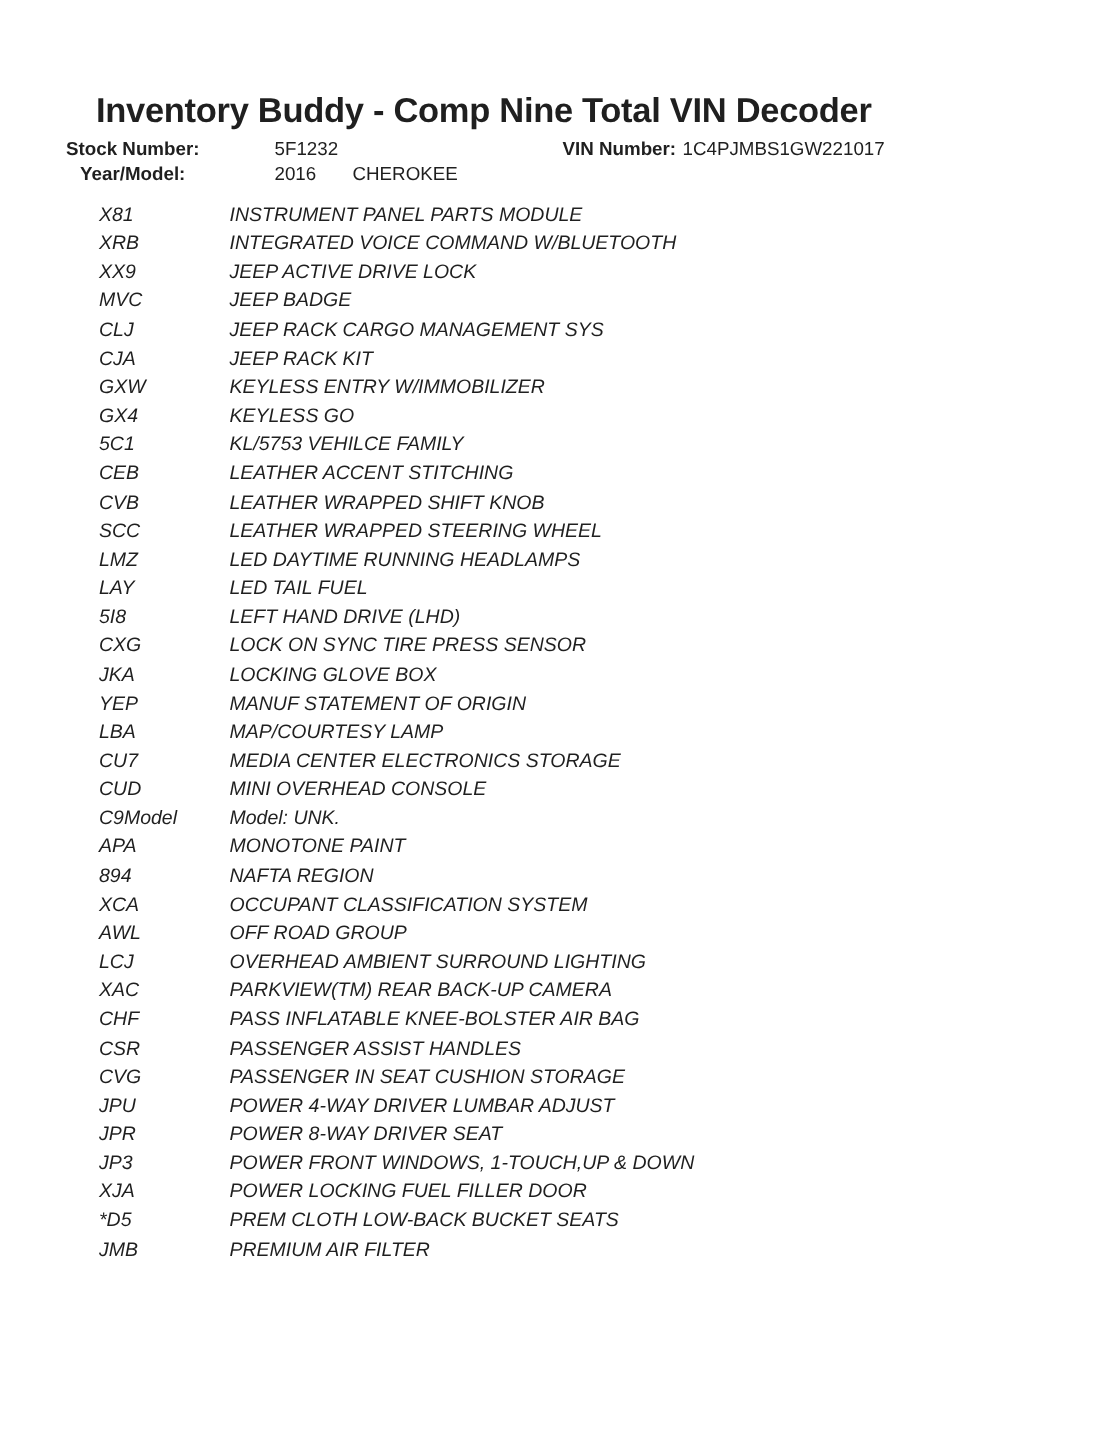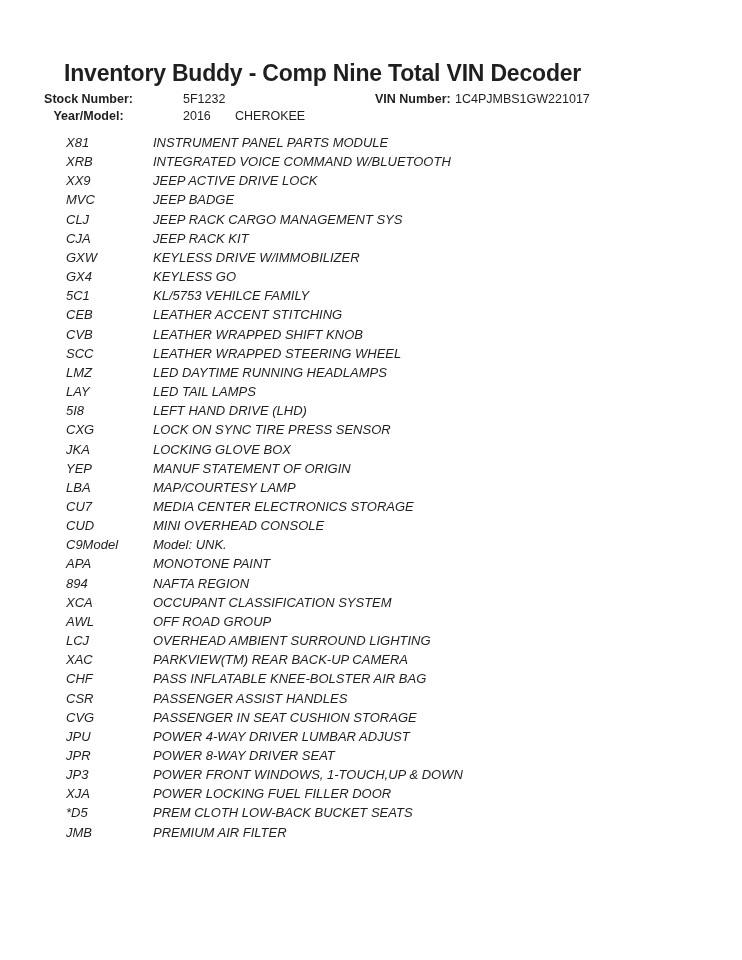--- a/index.html
+++ b/index.html
@@ -128,21 +128,21 @@
       <span class="option-desc">JEEP RACK CARGO MANAGEMENT SYS</span>
     </div>
 
     <div class="option-row">
       <span class="option-code">CJA</span>
       <span class="option-desc">JEEP RACK KIT</span>
     </div>
 
     <div class="option-row">
       <span class="option-code">GXW</span>
-      <span class="option-desc">KEYLESS DRIVE W/IMMOBILIZER</span>
+      <span class="option-desc">KEYLESS ENTRY W/IMMOBILIZER</span>
     </div>
 
     <div class="option-row">
       <span class="option-code">GX4</span>
       <span class="option-desc">KEYLESS GO</span>
     </div>
 
     <div class="option-row">
       <span class="option-code">5C1</span>
       <span class="option-desc">KL/5753 VEHILCE FAMILY</span>
@@ -163,21 +163,21 @@
       <span class="option-desc">LEATHER WRAPPED STEERING WHEEL</span>
     </div>
 
     <div class="option-row">
       <span class="option-code">LMZ</span>
       <span class="option-desc">LED DAYTIME RUNNING HEADLAMPS</span>
     </div>
 
     <div class="option-row">
       <span class="option-code">LAY</span>
-      <span class="option-desc">LED TAIL LAMPS</span>
+      <span class="option-desc">LED TAIL FUEL</span>
     </div>
 
     <div class="option-row">
       <span class="option-code">5I8</span>
       <span class="option-desc">LEFT HAND DRIVE (LHD)</span>
     </div>
 
     <div class="option-row">
       <span class="option-code">CXG</span>
       <span class="option-desc">LOCK ON SYNC TIRE PRESS SENSOR</span>

